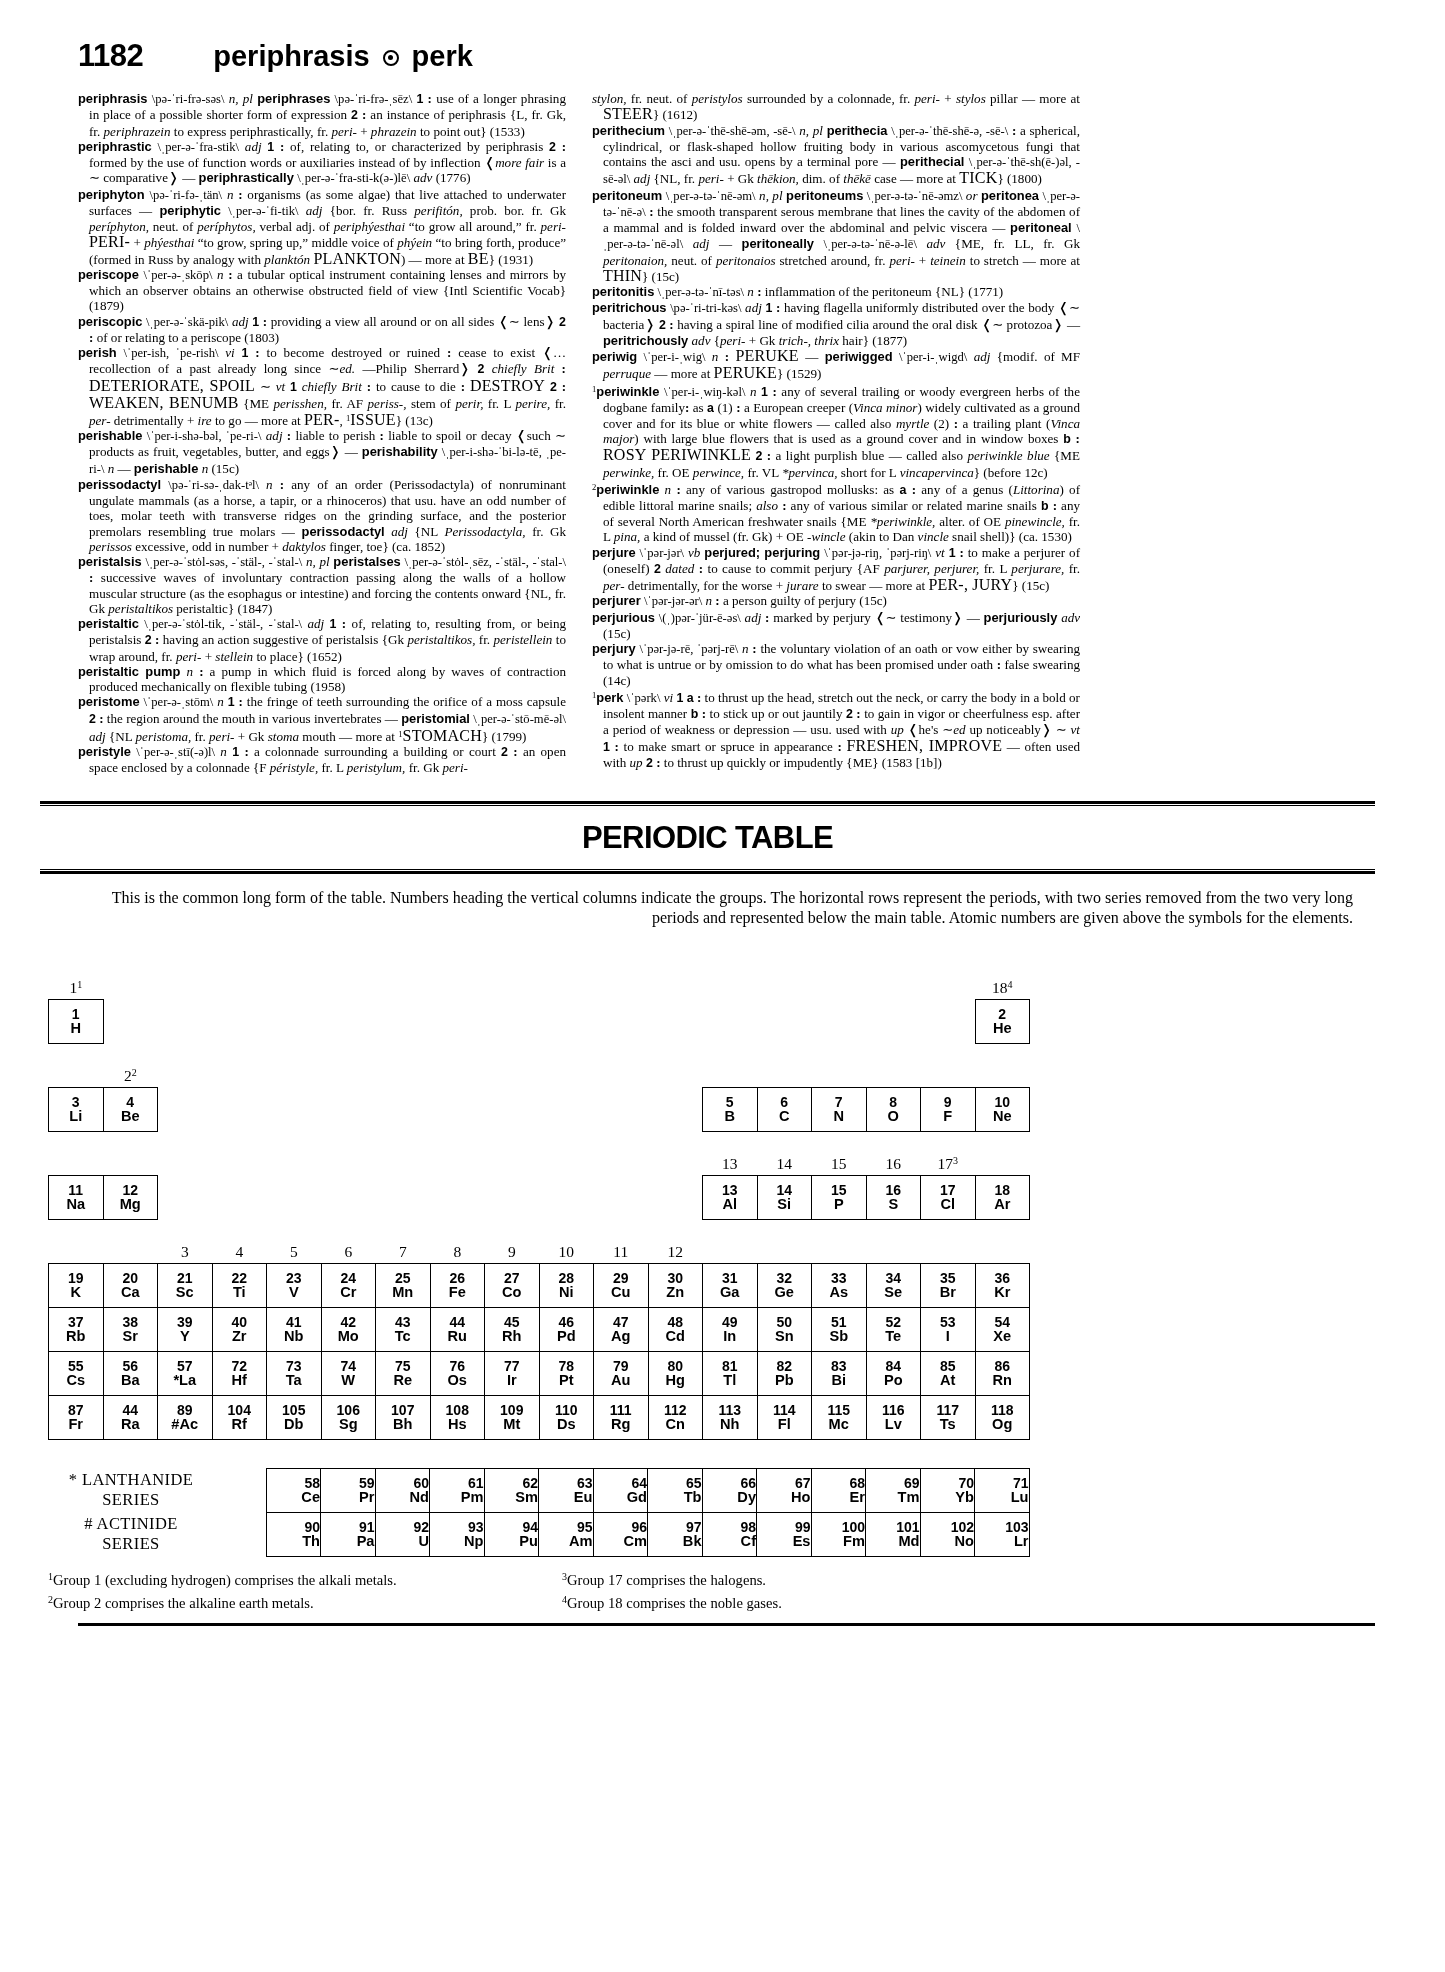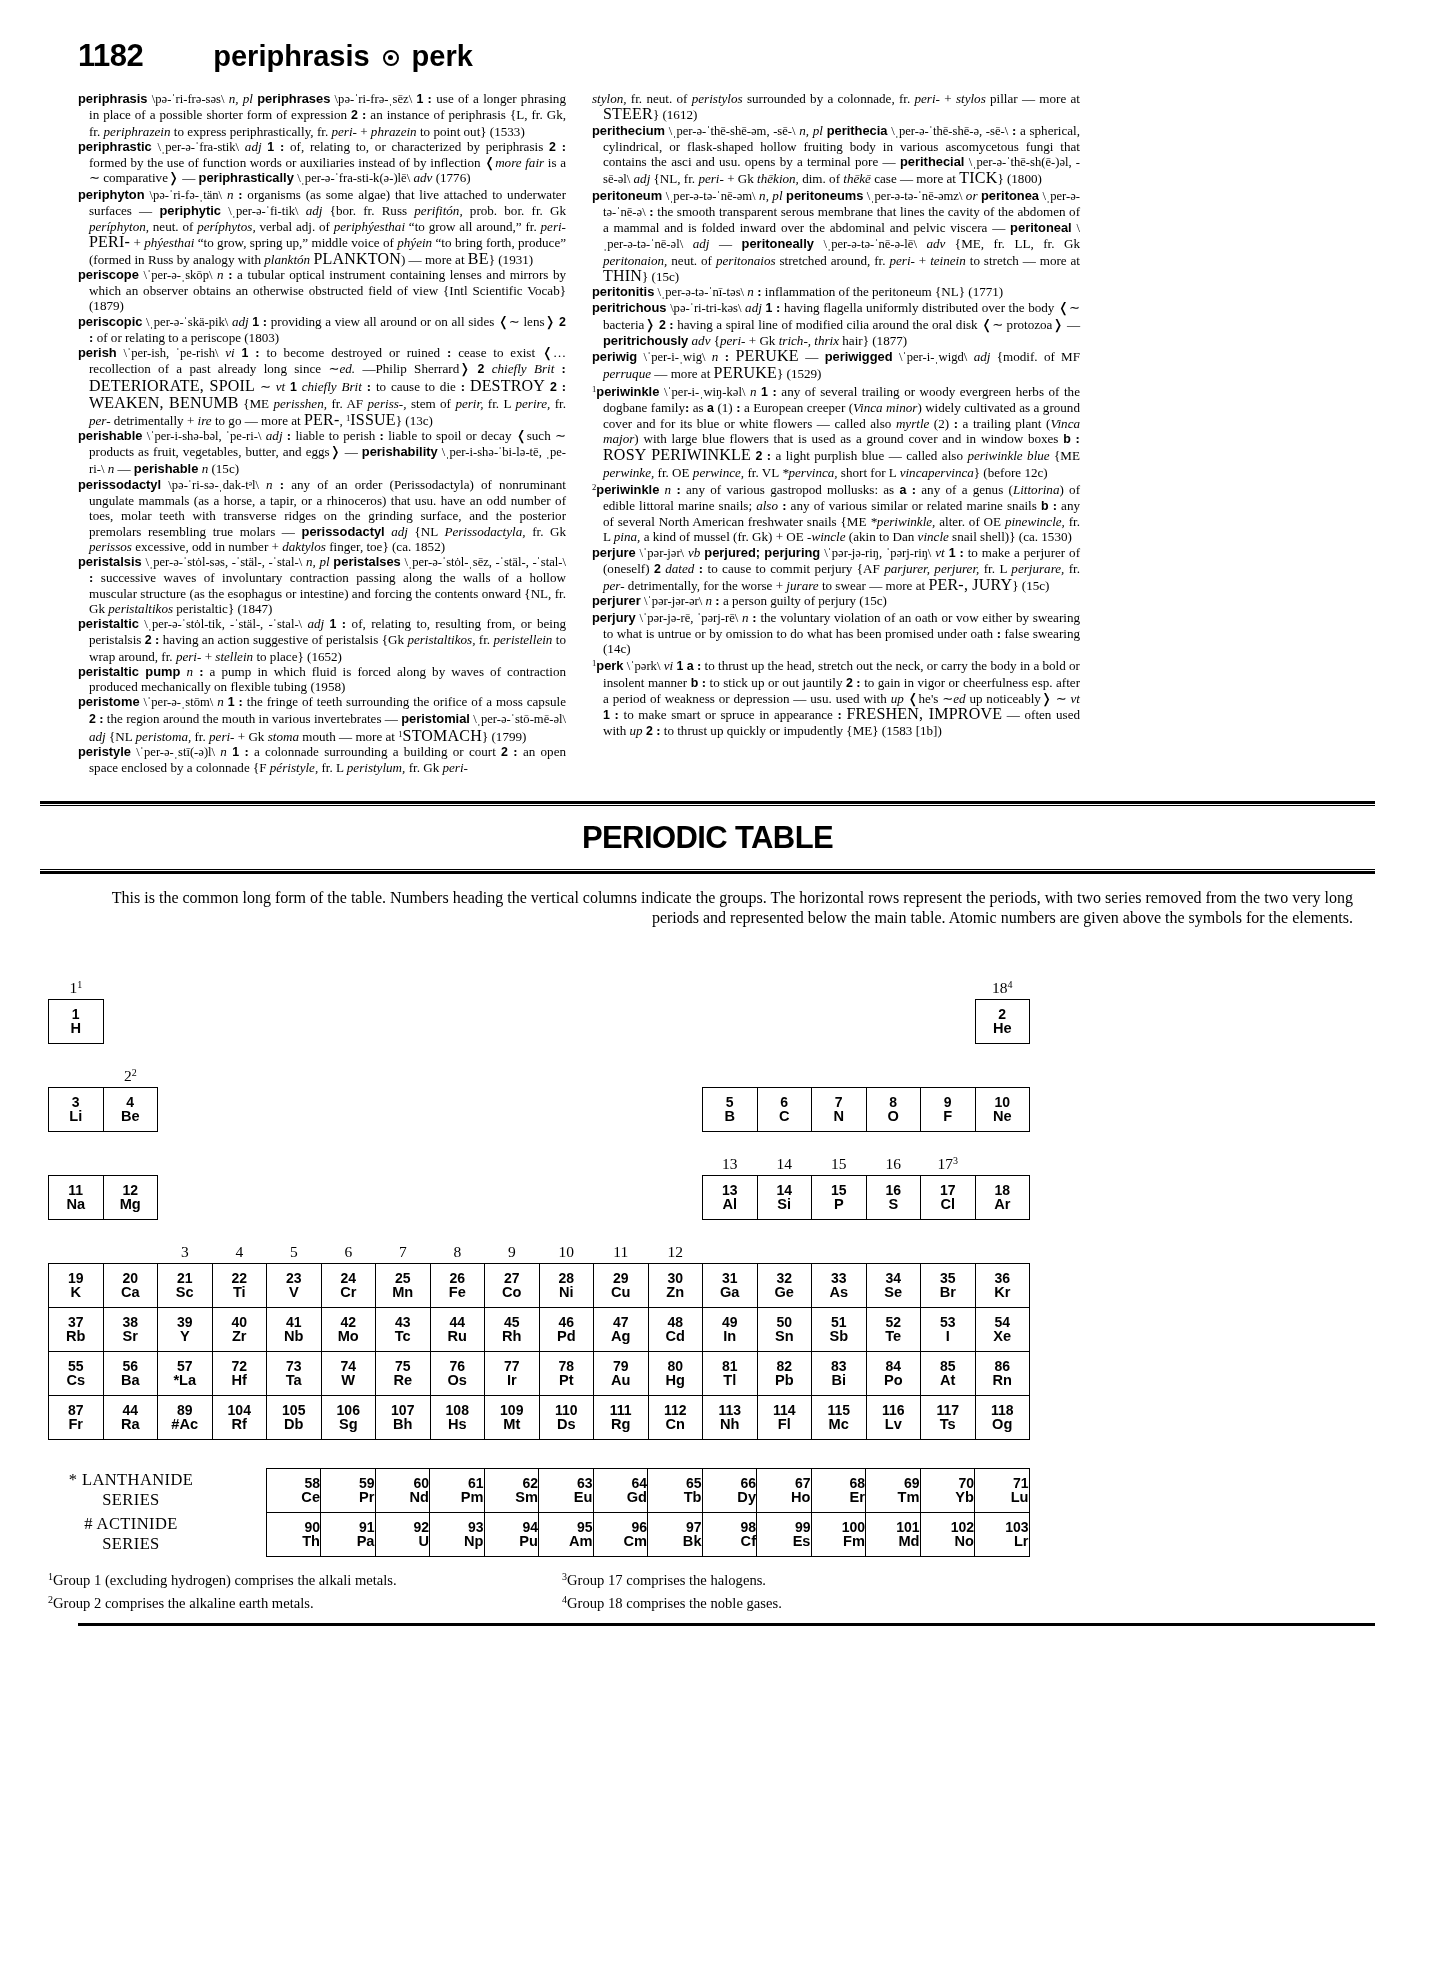--- a/index.html
+++ b/index.html
@@ -195,20 +195,21 @@
         <p class="entry"><span class="it">stylon,</span> fr. neut. of <span class="it">peristylos</span> surrounded by a colonnade, fr. <span class="it">peri-</span> + <span class="it">stylos</span> pillar — more at <span class="sc">STEER</span>} (1612)</p>
         <p class="entry"><span class="hw">perithecium</span> <span class="pr">\ˌper-ə-ˈthē-shē-əm, -sē-\</span> <span class="it">n, pl</span> <span class="hw">perithecia</span> <span class="pr">\ˌper-ə-ˈthē-shē-ə, -sē-\</span> <b>:</b> a spherical, cylindrical, or flask-shaped hollow fruiting body in various ascomycetous fungi that contains the asci and usu. opens by a terminal pore — <span class="hw">perithecial</span> <span class="pr">\ˌper-ə-ˈthē-sh(ē-)əl, -sē-əl\</span> <span class="it">adj</span> {NL, fr. <span class="it">peri-</span> + Gk <span class="it">thēkion,</span> dim. of <span class="it">thēkē</span> case — more at <span class="sc">TICK</span>} (1800)</p>
         <p class="entry"><span class="hw">peritoneum</span> <span class="pr">\ˌper-ə-tə-ˈnē-əm\</span> <span class="it">n, pl</span> <span class="hw">peritoneums</span> <span class="pr">\ˌper-ə-tə-ˈnē-əmz\</span> <span class="it">or</span> <span class="hw">peritonea</span> <span class="pr">\ˌper-ə-tə-ˈnē-ə\</span> <b>:</b> the smooth transparent serous membrane that lines the cavity of the abdomen of a mammal and is folded inward over the abdominal and pelvic viscera — <span class="hw">peritoneal</span> <span class="pr">\ˌper-ə-tə-ˈnē-əl\</span> <span class="it">adj</span> — <span class="hw">peritoneally</span> <span class="pr">\ˌper-ə-tə-ˈnē-ə-lē\</span> <span class="it">adv</span> {ME, fr. LL, fr. Gk <span class="it">peritonaion,</span> neut. of <span class="it">peritonaios</span> stretched around, fr. <span class="it">peri-</span> + <span class="it">teinein</span> to stretch — more at <span class="sc">THIN</span>} (15c)</p>
         <p class="entry"><span class="hw">peritonitis</span> <span class="pr">\ˌper-ə-tə-ˈnī-təs\</span> <span class="it">n</span> <b>:</b> inflammation of the peritoneum {NL} (1771)</p>
         <p class="entry"><span class="hw">peritrichous</span> <span class="pr">\pə-ˈri-tri-kəs\</span> <span class="it">adj</span> <span class="num">1</span> <b>:</b> having flagella uniformly distributed over the body ❬∼ bacteria❭ <span class="num">2</span> <b>:</b> having a spiral line of modified cilia around the oral disk ❬∼ protozoa❭ — <span class="hw">peritrichously</span> <span class="it">adv</span> {<span class="it">peri-</span> + Gk <span class="it">trich-, thrix</span> hair} (1877)</p>
         <p class="entry"><span class="hw">periwig</span> <span class="pr">\ˈper-i-ˌwig\</span> <span class="it">n</span> <b>:</b> <span class="sc">PERUKE</span> — <span class="hw">periwigged</span> <span class="pr">\ˈper-i-ˌwigd\</span> <span class="it">adj</span> {modif. of MF <span class="it">perruque</span> — more at <span class="sc">PERUKE</span>} (1529)</p>
         <p class="entry"><span class="supr">1</span><span class="hw">periwinkle</span> <span class="pr">\ˈper-i-ˌwiŋ-kəl\</span> <span class="it">n</span> <span class="num">1</span> <b>:</b> any of several trailing or woody evergreen herbs of the dogbane family<b>:</b> as <span class="num">a</span> (1) <b>:</b> a European creeper (<span class="it">Vinca minor</span>) widely cultivated as a ground cover and for its blue or white flowers — called also <span class="it">myrtle</span> (2) <b>:</b> a trailing plant (<span class="it">Vinca major</span>) with large blue flowers that is used as a ground cover and in window boxes <span class="num">b</span> <b>:</b> <span class="sc">ROSY PERIWINKLE</span> <span class="num">2</span> <b>:</b> a light purplish blue — called also <span class="it">periwinkle blue</span> {ME <span class="it">perwinke,</span> fr. OE <span class="it">perwince,</span> fr. VL <span class="it">*pervinca,</span> short for L <span class="it">vincapervinca</span>} (before 12c)</p>
         <p class="entry"><span class="supr">2</span><span class="hw">periwinkle</span> <span class="it">n</span> <b>:</b> any of various gastropod mollusks: as <span class="num">a</span> <b>:</b> any of a genus (<span class="it">Littorina</span>) of edible littoral marine snails; <span class="it">also</span> <b>:</b> any of various similar or related marine snails <span class="num">b</span> <b>:</b> any of several North American freshwater snails {ME <span class="it">*periwinkle,</span> alter. of OE <span class="it">pinewincle,</span> fr. L <span class="it">pina,</span> a kind of mussel (fr. Gk) + OE <span class="it">-wincle</span> (akin to Dan <span class="it">vincle</span> snail shell)} (ca. 1530)</p>
         <p class="entry"><span class="hw">perjure</span> <span class="pr">\ˈpər-jər\</span> <span class="it">vb</span> <span class="hw">perjured; perjuring</span> <span class="pr">\ˈpər-jə-riŋ, ˈpərj-riŋ\</span> <span class="it">vt</span> <span class="num">1</span> <b>:</b> to make a perjurer of (oneself) <span class="num">2</span> <span class="it">dated</span> <b>:</b> to cause to commit perjury {AF <span class="it">parjurer,</span> <span class="it">perjurer,</span> fr. L <span class="it">perjurare,</span> fr. <span class="it">per-</span> detrimentally, for the worse + <span class="it">jurare</span> to swear — more at <span class="sc">PER-, JURY</span>} (15c)</p>
         <p class="entry"><span class="hw">perjurer</span> <span class="pr">\ˈpər-jər-ər\</span> <span class="it">n</span> <b>:</b> a person guilty of perjury (15c)</p>
+        <p class="entry"><span class="hw">perjurious</span> <span class="pr">\(ˌ)pər-ˈjür-ē-əs\</span> <span class="it">adj</span> <b>:</b> marked by perjury ❬∼ testimony❭ — <span class="hw">perjuriously</span> <span class="it">adv</span> (15c)</p>
         <p class="entry"><span class="hw">perjury</span> <span class="pr">\ˈpər-jə-rē, ˈpərj-rē\</span> <span class="it">n</span> <b>:</b> the voluntary violation of an oath or vow either by swearing to what is untrue or by omission to do what has been promised under oath <b>:</b> false swearing (14c)</p>
         <p class="entry"><span class="supr">1</span><span class="hw">perk</span> <span class="pr">\ˈpərk\</span> <span class="it">vi</span> <span class="num">1 a</span> <b>:</b> to thrust up the head, stretch out the neck, or carry the body in a bold or insolent manner <span class="num">b</span> <b>:</b> to stick up or out jauntily <span class="num">2</span> <b>:</b> to gain in vigor or cheerfulness esp. after a period of weakness or depression — usu. used with <span class="it">up</span> ❬he's ∼<span class="it">ed</span> up noticeably❭ ∼ <span class="it">vt</span> <span class="num">1</span> <b>:</b> to make smart or spruce in appearance <b>:</b> <span class="sc">FRESHEN, IMPROVE</span> — often used with <span class="it">up</span> <span class="num">2</span> <b>:</b> to thrust up quickly or impudently {ME} (1583 [1b])</p>
       </div>
   </div>
 
   <div class="pt-wrap">
     <div class="rule-double-top"></div>
     <div class="pt-title">PERIODIC TABLE</div>
     <div class="rule-double-bot"></div>
     <div class="pt-intro">This is the common long form of the table. Numbers heading the vertical columns indicate the groups. The horizontal rows represent the periods, with two series removed from the two very long periods and represented below the main table.   Atomic numbers are given above the  symbols for the elements.</div>

